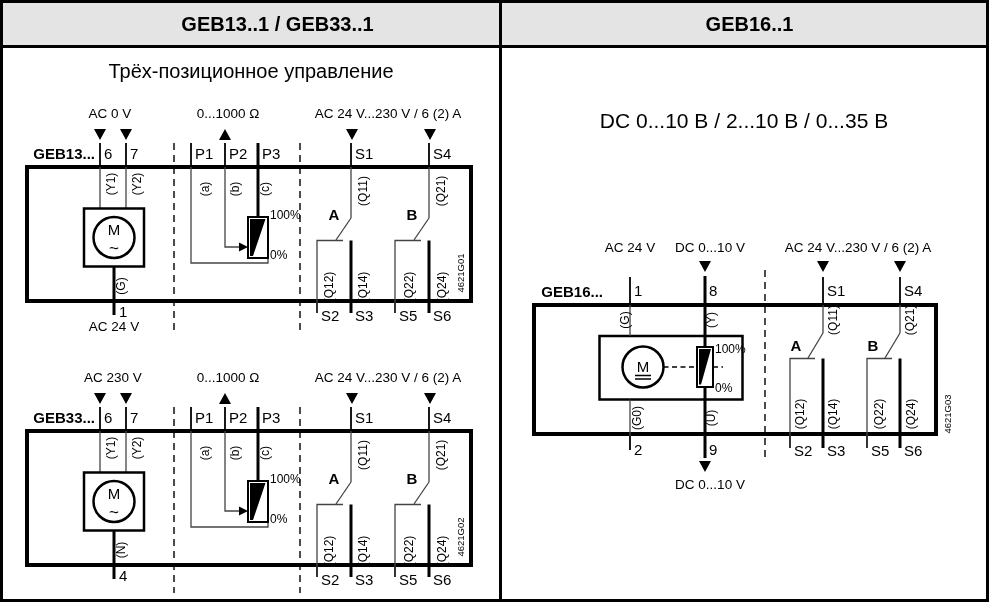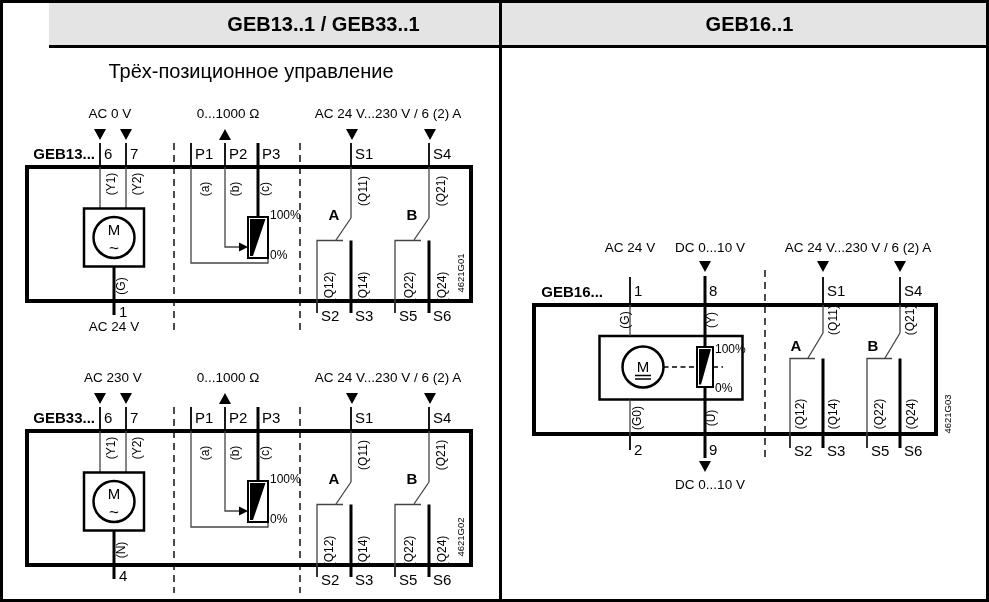--- a/index.html
+++ b/index.html
@@ -6,21 +6,21 @@
   .page{
     position:relative;width:989px;height:602px;box-sizing:border-box;
     border:3px solid #000;background:#fff;overflow:hidden;
     font-family:"Liberation Sans",sans-serif;color:#000;
   }
   .hdr{
     position:absolute;top:0;height:45px;background:#e4e4e4;
     border-bottom:3px solid #000;display:flex;align-items:center;justify-content:center;
     font-size:20px;font-weight:bold;box-sizing:border-box;
   }
-  .hdr.left{left:0;width:549px;margin-left:46px;}
+  .hdr.left{left:0;width:549px;}
   .hdr.right{left:499px;right:0;margin-left:11px;}
   .vdivider{position:absolute;left:496px;top:0;bottom:0;width:3px;background:#000;}
   .subtitle{position:absolute;text-align:center;font-size:20px;}
   .sub-left{left:0;width:496px;top:57px;}
   .sub-right1{left:499px;right:0;top:57px;}
   .sub-right2{left:499px;right:0;top:106px;font-size:21px;}
   svg{position:absolute;overflow:visible;}
   svg text{font-family:"Liberation Sans",sans-serif;fill:#000;}
   .t13{font-size:13.5px;}
   .t15{font-size:15px;}
@@ -46,20 +46,21 @@
 
   <div class="hdr left">
     <span>GEB13..1 / GEB33..1</span>
   </div>
   <div class="hdr right">
     <span>GEB16..1</span>
   </div>
   <div class="vdivider"></div>
 
   <div class="subtitle sub-left">Трёх-позиционное управление</div>
+  <div class="subtitle sub-right2">DC 0...10 В / 2...10 В / 0...35 В</div>
 
   <svg style="left:0;top:85px;" width="497" height="260" viewBox="0 0 497 260">
     <g>
       <polygon class="arr" points="91,41 103,41 97,52"></polygon>
       <polygon class="arr" points="117,41 129,41 123,52"></polygon>
       <polygon class="arr" points="216,52 228,52 222,41"></polygon>
       <polygon class="arr" points="343,41 355,41 349,52"></polygon>
       <polygon class="arr" points="421,41 433,41 427,52"></polygon>
     </g>
     <g>

